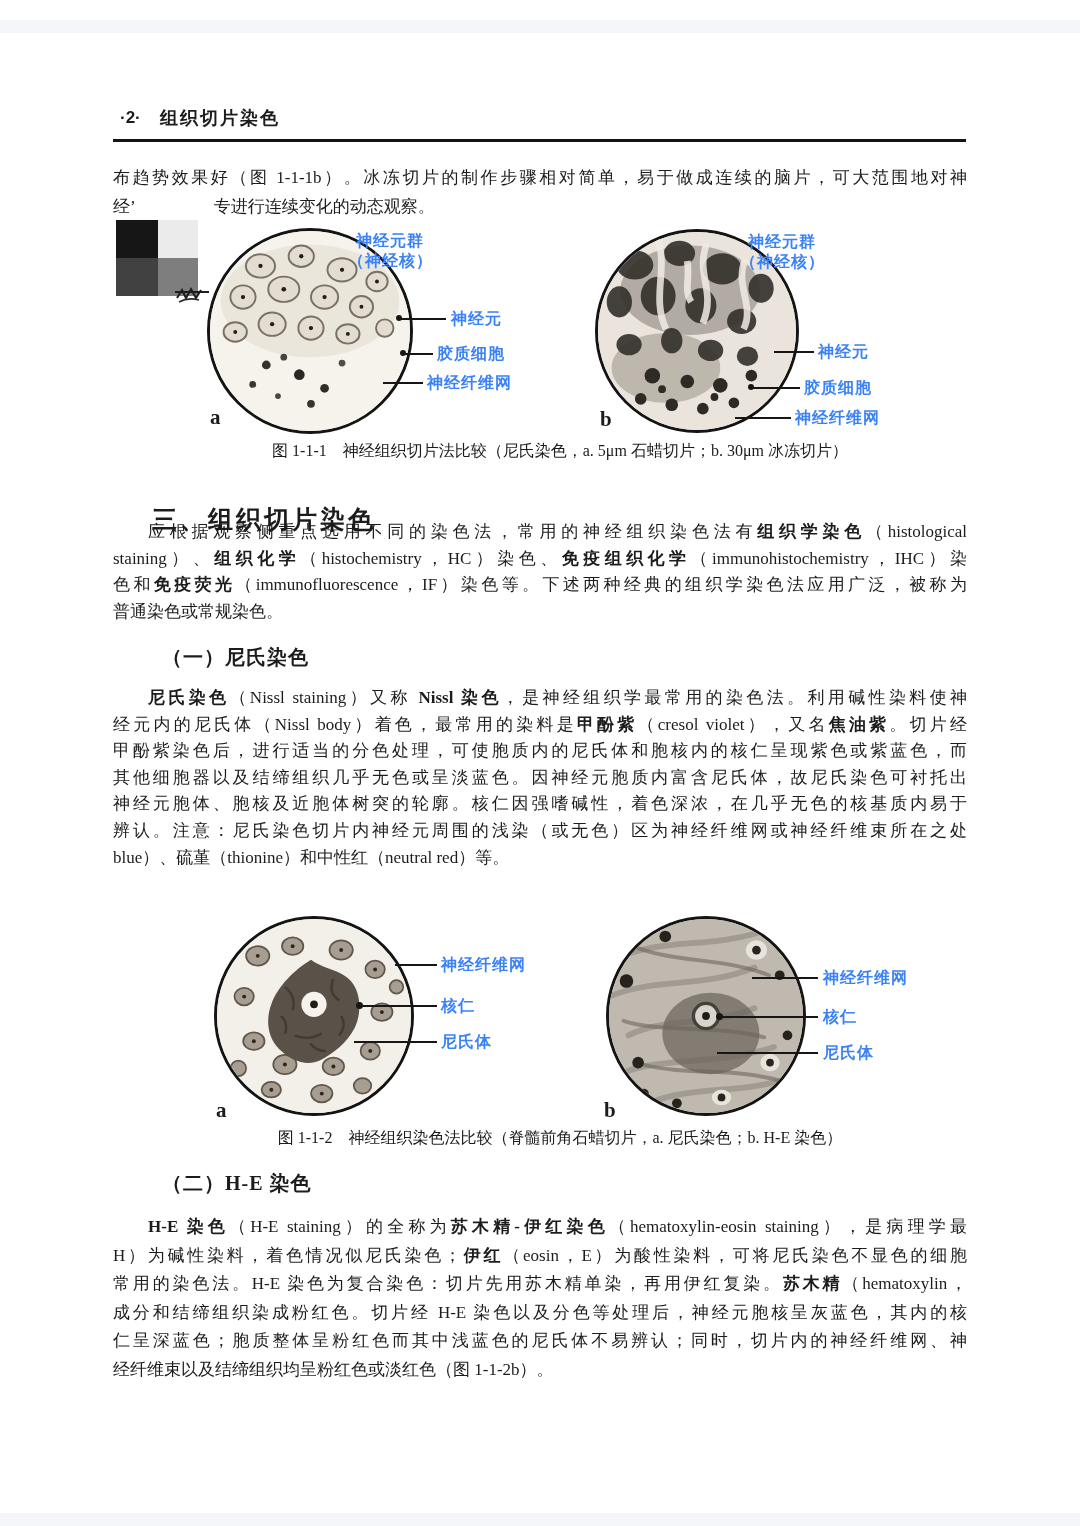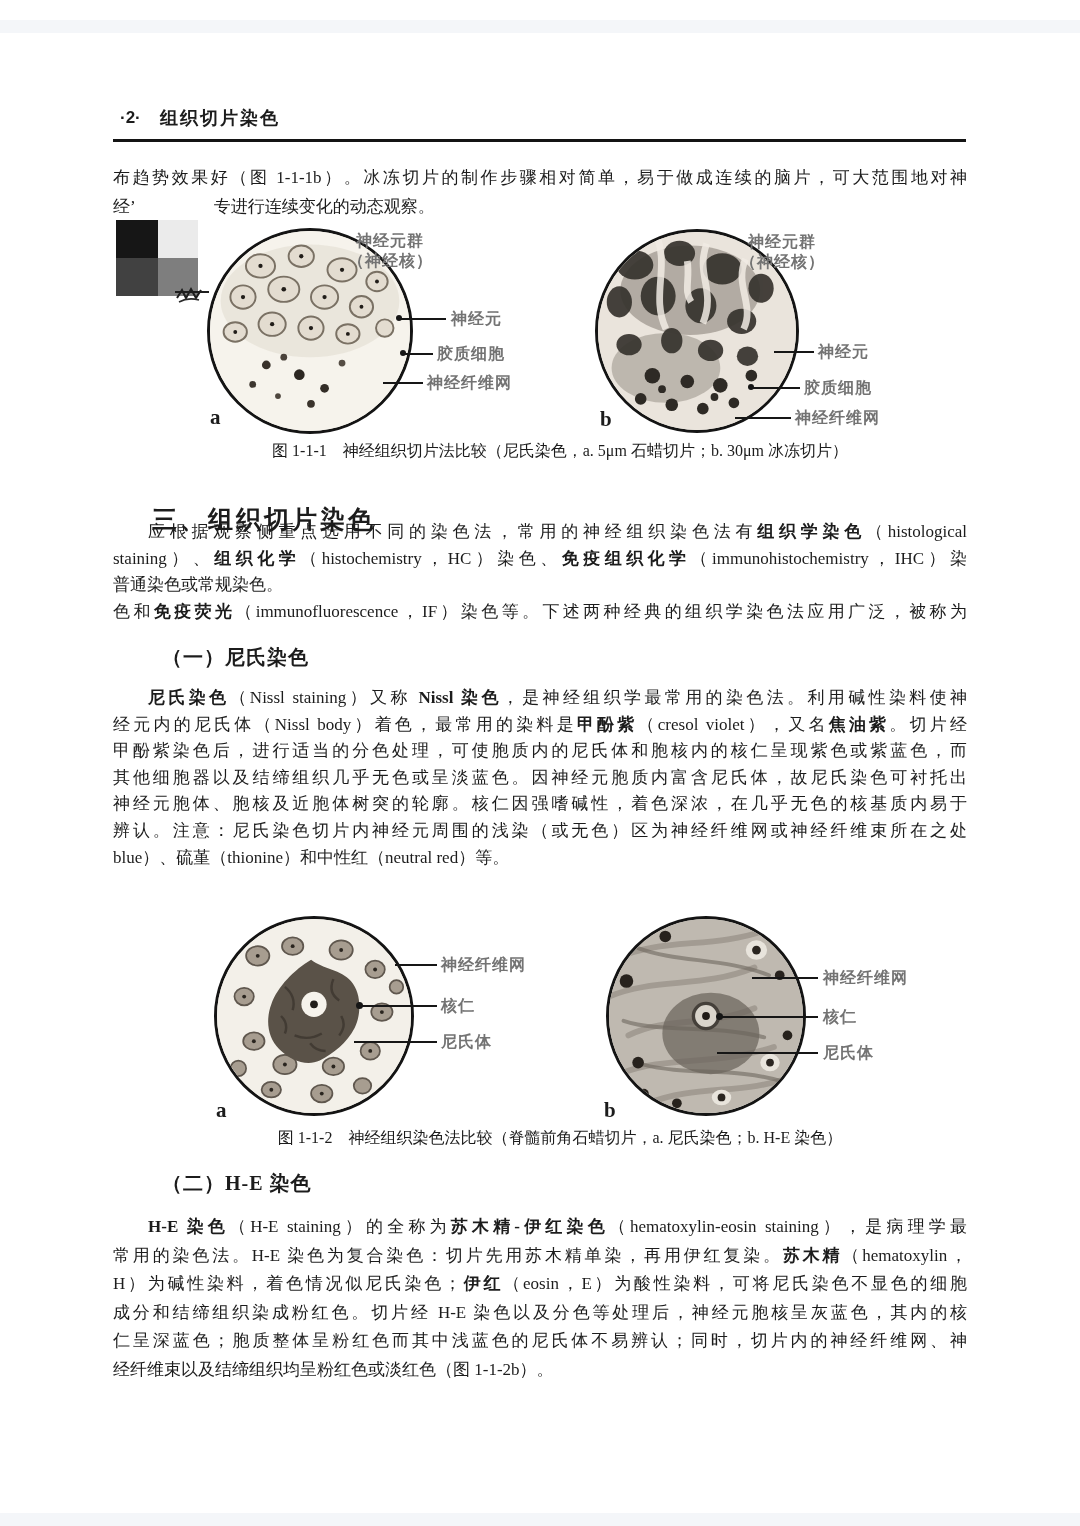--- a/index.html
+++ b/index.html
@@ -11,21 +11,21 @@
   .para{position:absolute;left:113px;width:854px;font-size:17px;}
   .pline{display:block;}
   .jl{text-align:justify;text-align-last:justify;}
   .indent{text-indent:35px;}
   .b{font-weight:700;}
   .caption{position:absolute;left:40px;width:1040px;text-align:center;font-size:16px;color:#1c1c1c;}
   .h-sec{position:absolute;font-size:25px;font-weight:700;letter-spacing:3px;margin-top:27px;}
   .h-sub{position:absolute;font-size:20px;font-weight:700;letter-spacing:1px;}
   .panel{position:absolute;border:3px solid #141414;border-radius:50%;overflow:hidden;box-sizing:border-box;background:#f2efe8;}
   .panel svg{display:block;}
-  .figlabel{position:absolute;font-size:16px;font-weight:700;letter-spacing:1px;white-space:nowrap;color:#737373;}
+  .figlabel{position:absolute;font-size:16px;font-weight:700;letter-spacing:1px;white-space:nowrap;color:#3b82f6;}
   .figlabel.group span{display:block;line-height:20px;}
   .figlabel.group span:first-child{margin-left:8px;}
   .leader{position:absolute;height:2px;background:#161616;}
   .ldot{position:absolute;border-radius:50%;background:#161616;}
   .plabel{position:absolute;font-size:21px;font-weight:700;}
   .sq{position:absolute;}
   .gap{display:inline-block;width:78px;}
 </style>
 </head>
 <body>
@@ -169,22 +169,22 @@
   <div class="figlabel" style="left:795px;top:408px;">神经纤维网</div>
   <div class="plabel" style="left:600px;top:407px;">b</div>
 
   <div class="caption" style="top:441px;">图 1-1-1　神经组织切片法比较（尼氏染色，a. 5μm 石蜡切片；b. 30μm 冰冻切片）</div>
 
   <div class="h-sec" style="left:152px;top:476px;">三、组织切片染色</div>
 
   <div class="para" style="top:519px;line-height:26.5px;">
     <div class="pline jl indent"><span>应根据观察侧重点选用不同的染色法，常用的神经组织染色法有</span><span class="b">组织学染色</span><span>（histological</span></div>
     <div class="pline jl"><span>staining）、</span><span class="b">组织化学</span><span>（histochemistry，HC）染色、</span><span class="b">免疫组织化学</span><span>（immunohistochemistry，IHC）染</span></div>
+    <div class="pline jl"><span>色和</span><span class="b">免疫荧光</span><span>（immunofluorescence，IF）染色等。下述两种经典的组织学染色法应用广泛，被称为</span></div>
     <div class="pline"><span>普通染色或常规染色。</span></div>
-    <div class="pline jl"><span>色和</span><span class="b">免疫荧光</span><span>（immunofluorescence，IF）染色等。下述两种经典的组织学染色法应用广泛，被称为</span></div>
   </div>
 
   <div class="h-sub" style="left:162px;top:644px;">（一）尼氏染色</div>
   <div class="para" style="top:685px;line-height:26.6px;">
     <div class="pline jl indent"><span class="b">尼氏染色</span><span>（Nissl staining）又称 </span><span class="b">Nissl 染色</span><span>，是神经组织学最常用的染色法。利用碱性染料使神</span></div>
     <div class="pline jl"><span>经元内的尼氏体（Nissl body）着色，最常用的染料是</span><span class="b">甲酚紫</span><span>（cresol violet），又名</span><span class="b">焦油紫</span><span>。切片经</span></div>
     <div class="pline jl"><span>甲酚紫染色后，进行适当的分色处理，可使胞质内的尼氏体和胞核内的核仁呈现紫色或紫蓝色，而</span></div>
     <div class="pline jl"><span>其他细胞器以及结缔组织几乎无色或呈淡蓝色。因神经元胞质内富含尼氏体，故尼氏染色可衬托出</span></div>
     <div class="pline jl"><span>神经元胞体、胞核及近胞体树突的轮廓。核仁因强嗜碱性，着色深浓，在几乎无色的核基质内易于</span></div>
     <div class="pline jl"><span>辨认。注意：尼氏染色切片内神经元周围的浅染（或无色）区为神经纤维网或神经纤维束所在之处</span></div>
@@ -292,20 +292,20 @@
   <div class="figlabel" style="left:823px;top:1007px;">核仁</div>
   <div class="leader" style="left:717px;top:1052px;width:101px;"></div>
   <div class="figlabel" style="left:823px;top:1043px;">尼氏体</div>
   <div class="plabel" style="left:604px;top:1098px;">b</div>
 
   <div class="caption" style="top:1128px;">图 1-1-2　神经组织染色法比较（脊髓前角石蜡切片，a. 尼氏染色；b. H-E 染色）</div>
 
   <div class="h-sub" style="left:162px;top:1170px;">（二）H-E 染色</div>
   <div class="para" style="top:1213px;line-height:28.5px;">
     <div class="pline jl indent"><span class="b">H-E 染色</span><span>（H-E staining）的全称为</span><span class="b">苏木精-伊红染色</span><span>（hematoxylin-eosin staining），是病理学最</span></div>
+    <div class="pline jl"><span>H）为碱性染料，着色情况似尼氏染色；</span><span class="b">伊红</span><span>（eosin，E）为酸性染料，可将尼氏染色不显色的细胞</span></div>
     <div class="pline jl"><span>常用的染色法。H-E 染色为复合染色：切片先用苏木精单染，再用伊红复染。</span><span class="b">苏木精</span><span>（hematoxylin，</span></div>
-    <div class="pline jl"><span>H）为碱性染料，着色情况似尼氏染色；</span><span class="b">伊红</span><span>（eosin，E）为酸性染料，可将尼氏染色不显色的细胞</span></div>
     <div class="pline jl"><span>成分和结缔组织染成粉红色。切片经 H-E 染色以及分色等处理后，神经元胞核呈灰蓝色，其内的核</span></div>
     <div class="pline jl"><span>仁呈深蓝色；胞质整体呈粉红色而其中浅蓝色的尼氏体不易辨认；同时，切片内的神经纤维网、神</span></div>
     <div class="pline"><span>经纤维束以及结缔组织均呈粉红色或淡红色（图 1-1-2b）。</span></div>
   </div>
 
 </div>
 
 </body></html>

